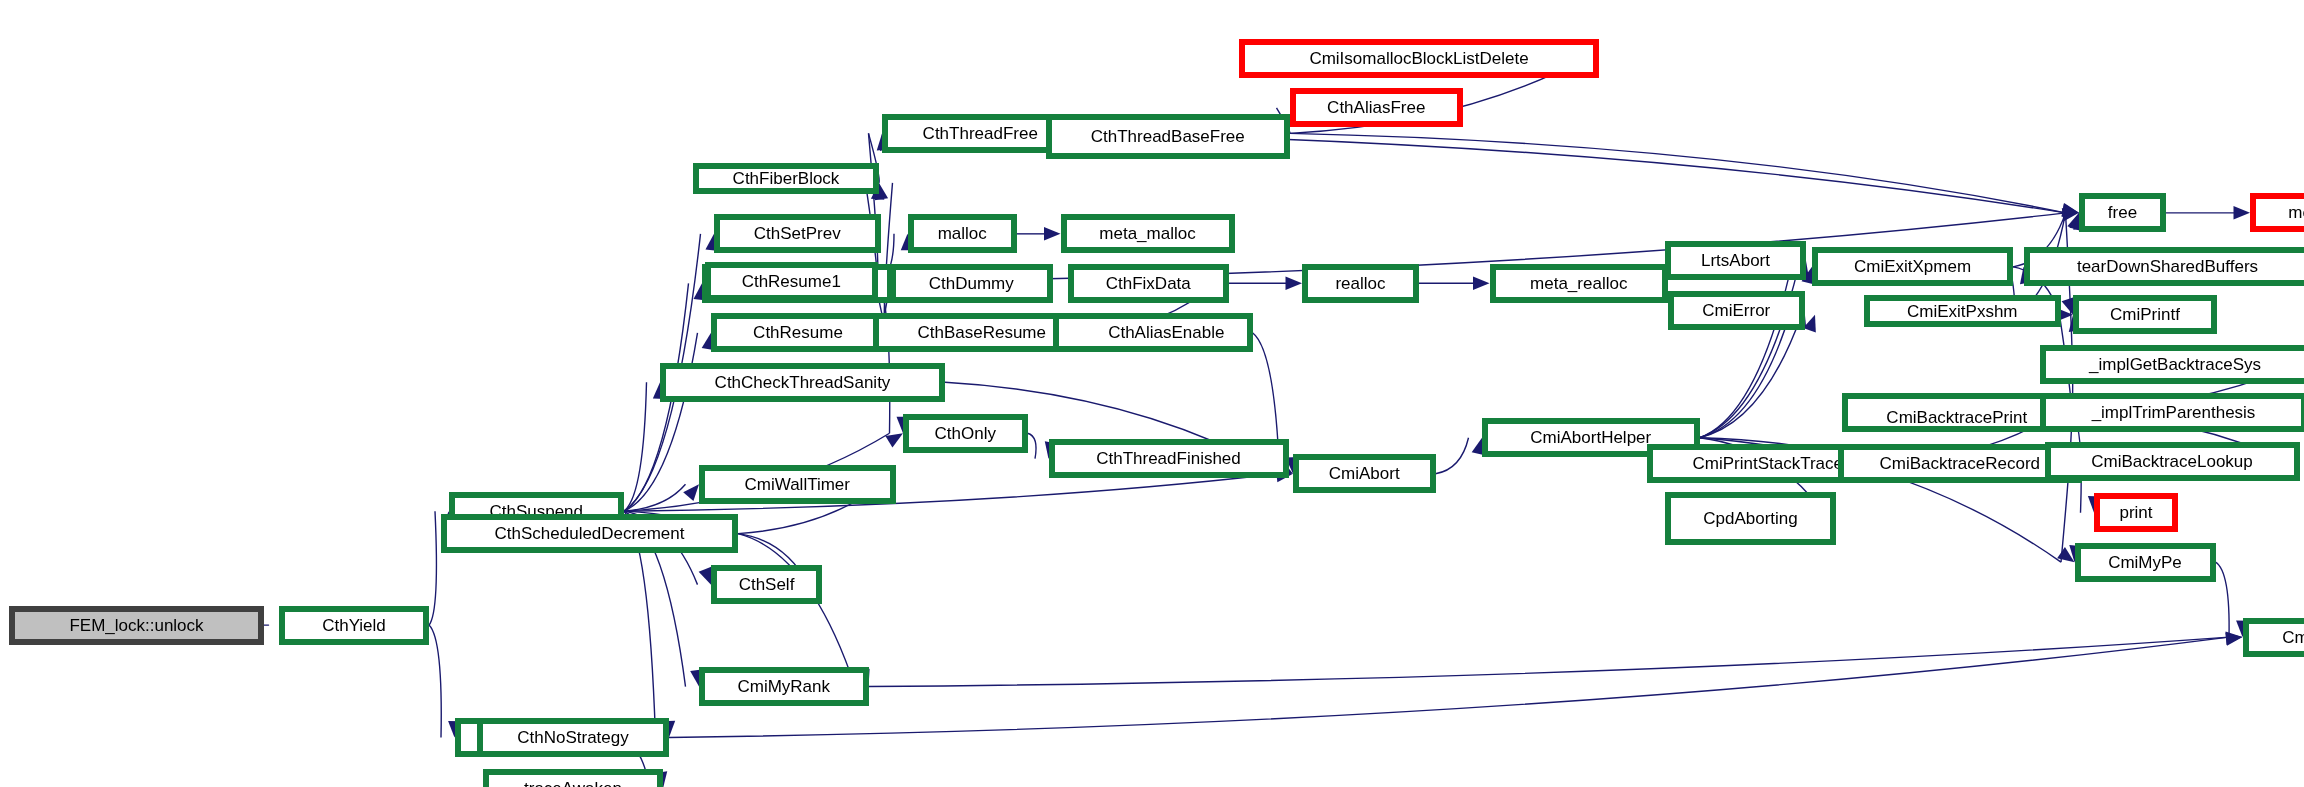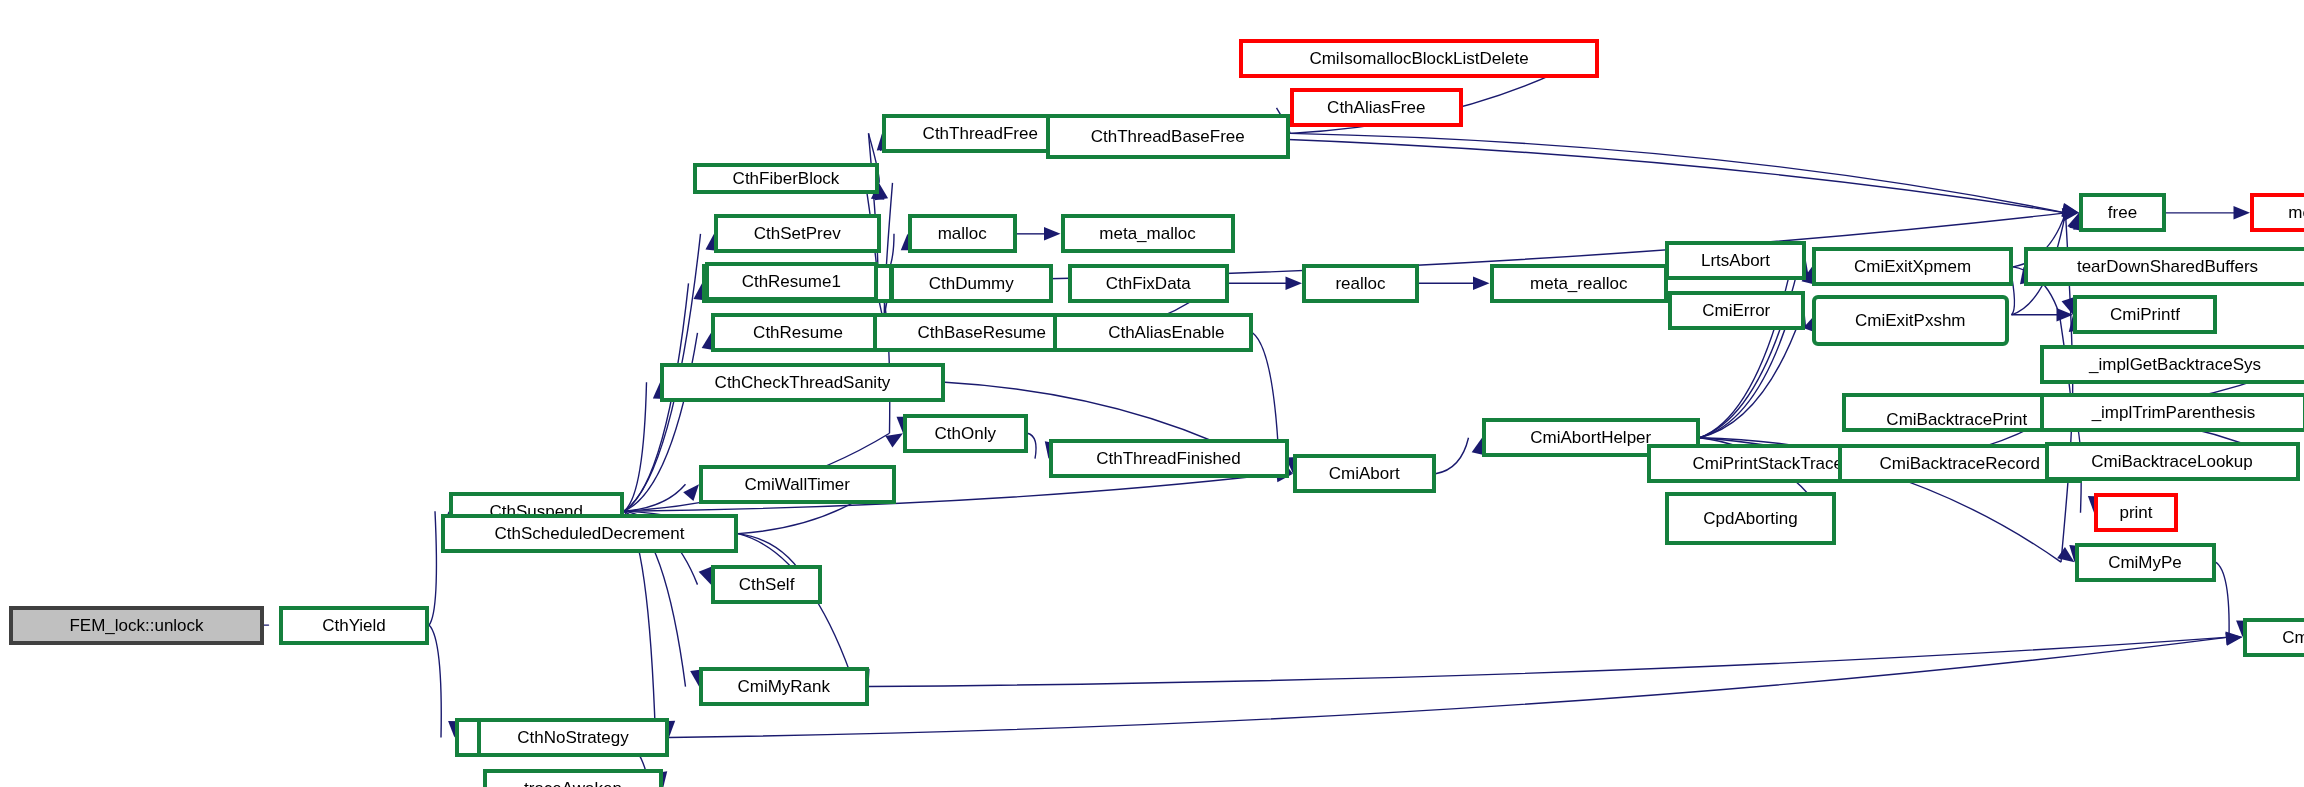--- a/index.html
+++ b/index.html
@@ -1,20 +1,20 @@
 <!DOCTYPE html>
 <html><head>
 <meta charset="utf-8">
 <title>Call Graph</title>
 <style>
   html,body{margin:0;padding:0;background:#ffffff;}
   #graph-root{position:relative;width:2304px;height:787px;background:#ffffff;
     font-family:"Liberation Sans","DejaVu Sans",sans-serif;}
   svg#edges{position:absolute;left:0;top:0;width:2304px;height:787px;overflow:visible;}
-  .node{position:absolute;box-sizing:border-box;border:4px solid #15803d;
+  .node{position:absolute;box-sizing:border-box;border:6px solid #15803d;
     background:#ffffff;display:flex;align-items:center;justify-content:center;
     font-size:17px;color:#000000;white-space:nowrap;line-height:1;letter-spacing:0px;}
   .node.red{border-color:#ff0000;}
   .node.gray{background:#c0c0c0;border-color:#404040;}
   .edge{fill:none;stroke:#1a1a6e;stroke-width:1.4px;}
   .arrowhead{fill:#1a1a6e;stroke:none;}
 </style>
 </head>
 <body>
 
@@ -266,21 +266,21 @@
       </div>
       <div class="node" style="left: 1647px; top: 443.718px; width: 241.5px; height: 38.9752px;">
         <span>CmiPrintStackTrace</span>
       </div>
       <div class="node" style="left: 1665px; top: 491.688px; width: 171px; height: 53px; text-align: right;">
         <span>CpdAborting</span>
       </div>
       <div class="node" style="left: 1812px; top: 247.343px; width: 201px; height: 38.9752px;">
         <span>CmiExitXpmem</span>
       </div>
-      <div class="node" style="left: 1812px; top: 295.312px; width: 196.5px; height: 51px; border-radius: 6px;">
+      <div class="node" style="left: 1864px; top: 295.312px; width: 196.5px; height: 32px;">
         <span>CmiExitPxshm</span>
       </div>
       <div class="node" style="left: 1842px; top: 392.75px; width: 229.5px; height: 38.9752px; align-items: flex-end;">
         <span>CmiBacktracePrint</span>
       </div>
       <div class="node" style="left: 1837.5px; top: 443.718px; width: 244.5px; height: 38.9752px;">
         <span>CmiBacktraceRecord</span>
       </div>
       <div class="node" style="left: 2023.5px; top: 247.343px; width: 288px; height: 38.9752px;">
         <span>tearDownSharedBuffers</span>

